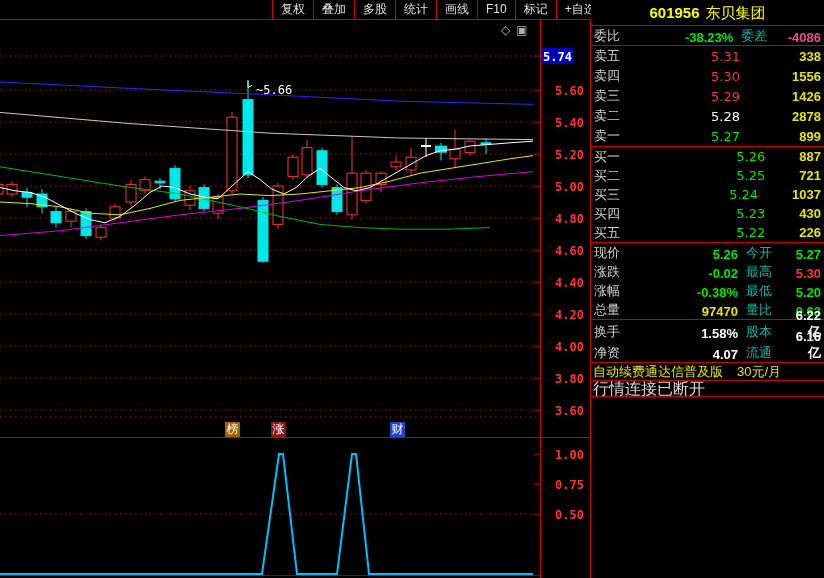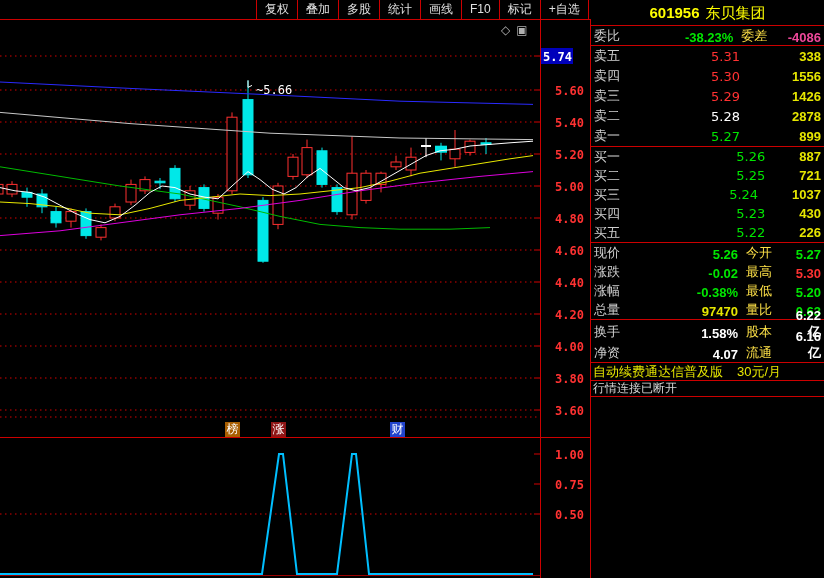--- a/index.html
+++ b/index.html
@@ -1,44 +1,44 @@
 <!DOCTYPE html>
 <html><head>
 <meta charset="utf-8">
 <style>
   html,body{margin:0;padding:0;}
   body{width:824px;height:578px;background:#000;overflow:hidden;position:relative;
        font-family:"Liberation Sans","DejaVu Sans",sans-serif;}
   .abs{position:absolute;}
   
-  #toolbar{left:256px;top:0;height:19px;display:flex;border-left:1px solid #c00;}
+  #toolbar{left:272px;top:0;height:19px;display:flex;border-left:1px solid #c00;}
   .tb-btn{color:#e0e0e0;font-size:12px;line-height:18px;padding:0 8px;border-right:1px solid #c00;
           background:#000;cursor:pointer;white-space:nowrap;}
   #chart-icons{left:501px;top:23px;color:#b0b0b0;font-size:12px;letter-spacing:6px;}
   
   .tag{position:absolute;top:422px;width:15px;height:15px;line-height:15px;text-align:center;
        color:#fff;font-size:12px;cursor:pointer;}
   
   #panel{left:591px;top:0;width:233px;height:578px;background:#000;font-size:13px;}
   .sect{border-bottom:1px solid #c00;}
   #title-row{height:25px;line-height:25px;text-align:center;color:#ff0;font-size:15px;}
   #title-row .code{font-weight:bold;margin-right:6px;}
   .qrow{height:20px;display:flex;align-items:center;padding:0 3px;}
   .qrow .lbl{width:56px;color:#d0d0d0;}
   .qrow .price{width:90px;text-align:right;font-weight:normal;font-family:"DejaVu Sans",sans-serif;}
   .qrow .vol{flex:1;text-align:right;color:#e6e600;font-weight:bold;}
   .brow{height:19px;gap:34px;}
   .srow{height:19px;display:flex;align-items:flex-end;padding:0 3px;}
   .srow .l1{width:62px;color:#d0d0d0;}
   .srow .v1{width:82px;text-align:right;font-weight:bold;}
-  .srow .l2{width:48px;padding-left:8px;color:#fde047;}
+  .srow .l2{width:48px;padding-left:8px;color:#14b8a6;}
   .srow .v2{flex:1;text-align:right;font-weight:bold;}
   .s2row{height:21px;}
   #notice-row{height:17px;line-height:17px;color:#e6e600;padding:0 2px;display:flex;gap:14px;cursor:pointer;}
-  #status-row{height:15px;line-height:15px;color:#d8d8d8;padding:0 2px;font-size:12px;}
+  #status-row{height:15px;line-height:15px;color:#d8d8d8;padding:0 2px;font-size:16px;}
   
   text.axis-label{fill:#ff3232;font-size:12px;font-weight:bold;font-family:"DejaVu Sans Mono",monospace;}
   text.axis-max{fill:#fff;font-size:12px;font-weight:bold;font-family:"DejaVu Sans Mono",monospace;}
   text.ann{fill:#fff;font-size:12px;font-family:"DejaVu Sans Mono",monospace;}
 </style>
 </head>
 <body>
 
 <svg id="chart-svg" class="abs" width="591" height="578" style="left:0;top:0;">
     <line x1="0" y1="90" x2="533" y2="90" stroke="#d40000" stroke-width="1" stroke-dasharray="1.5 3.5"></line>

